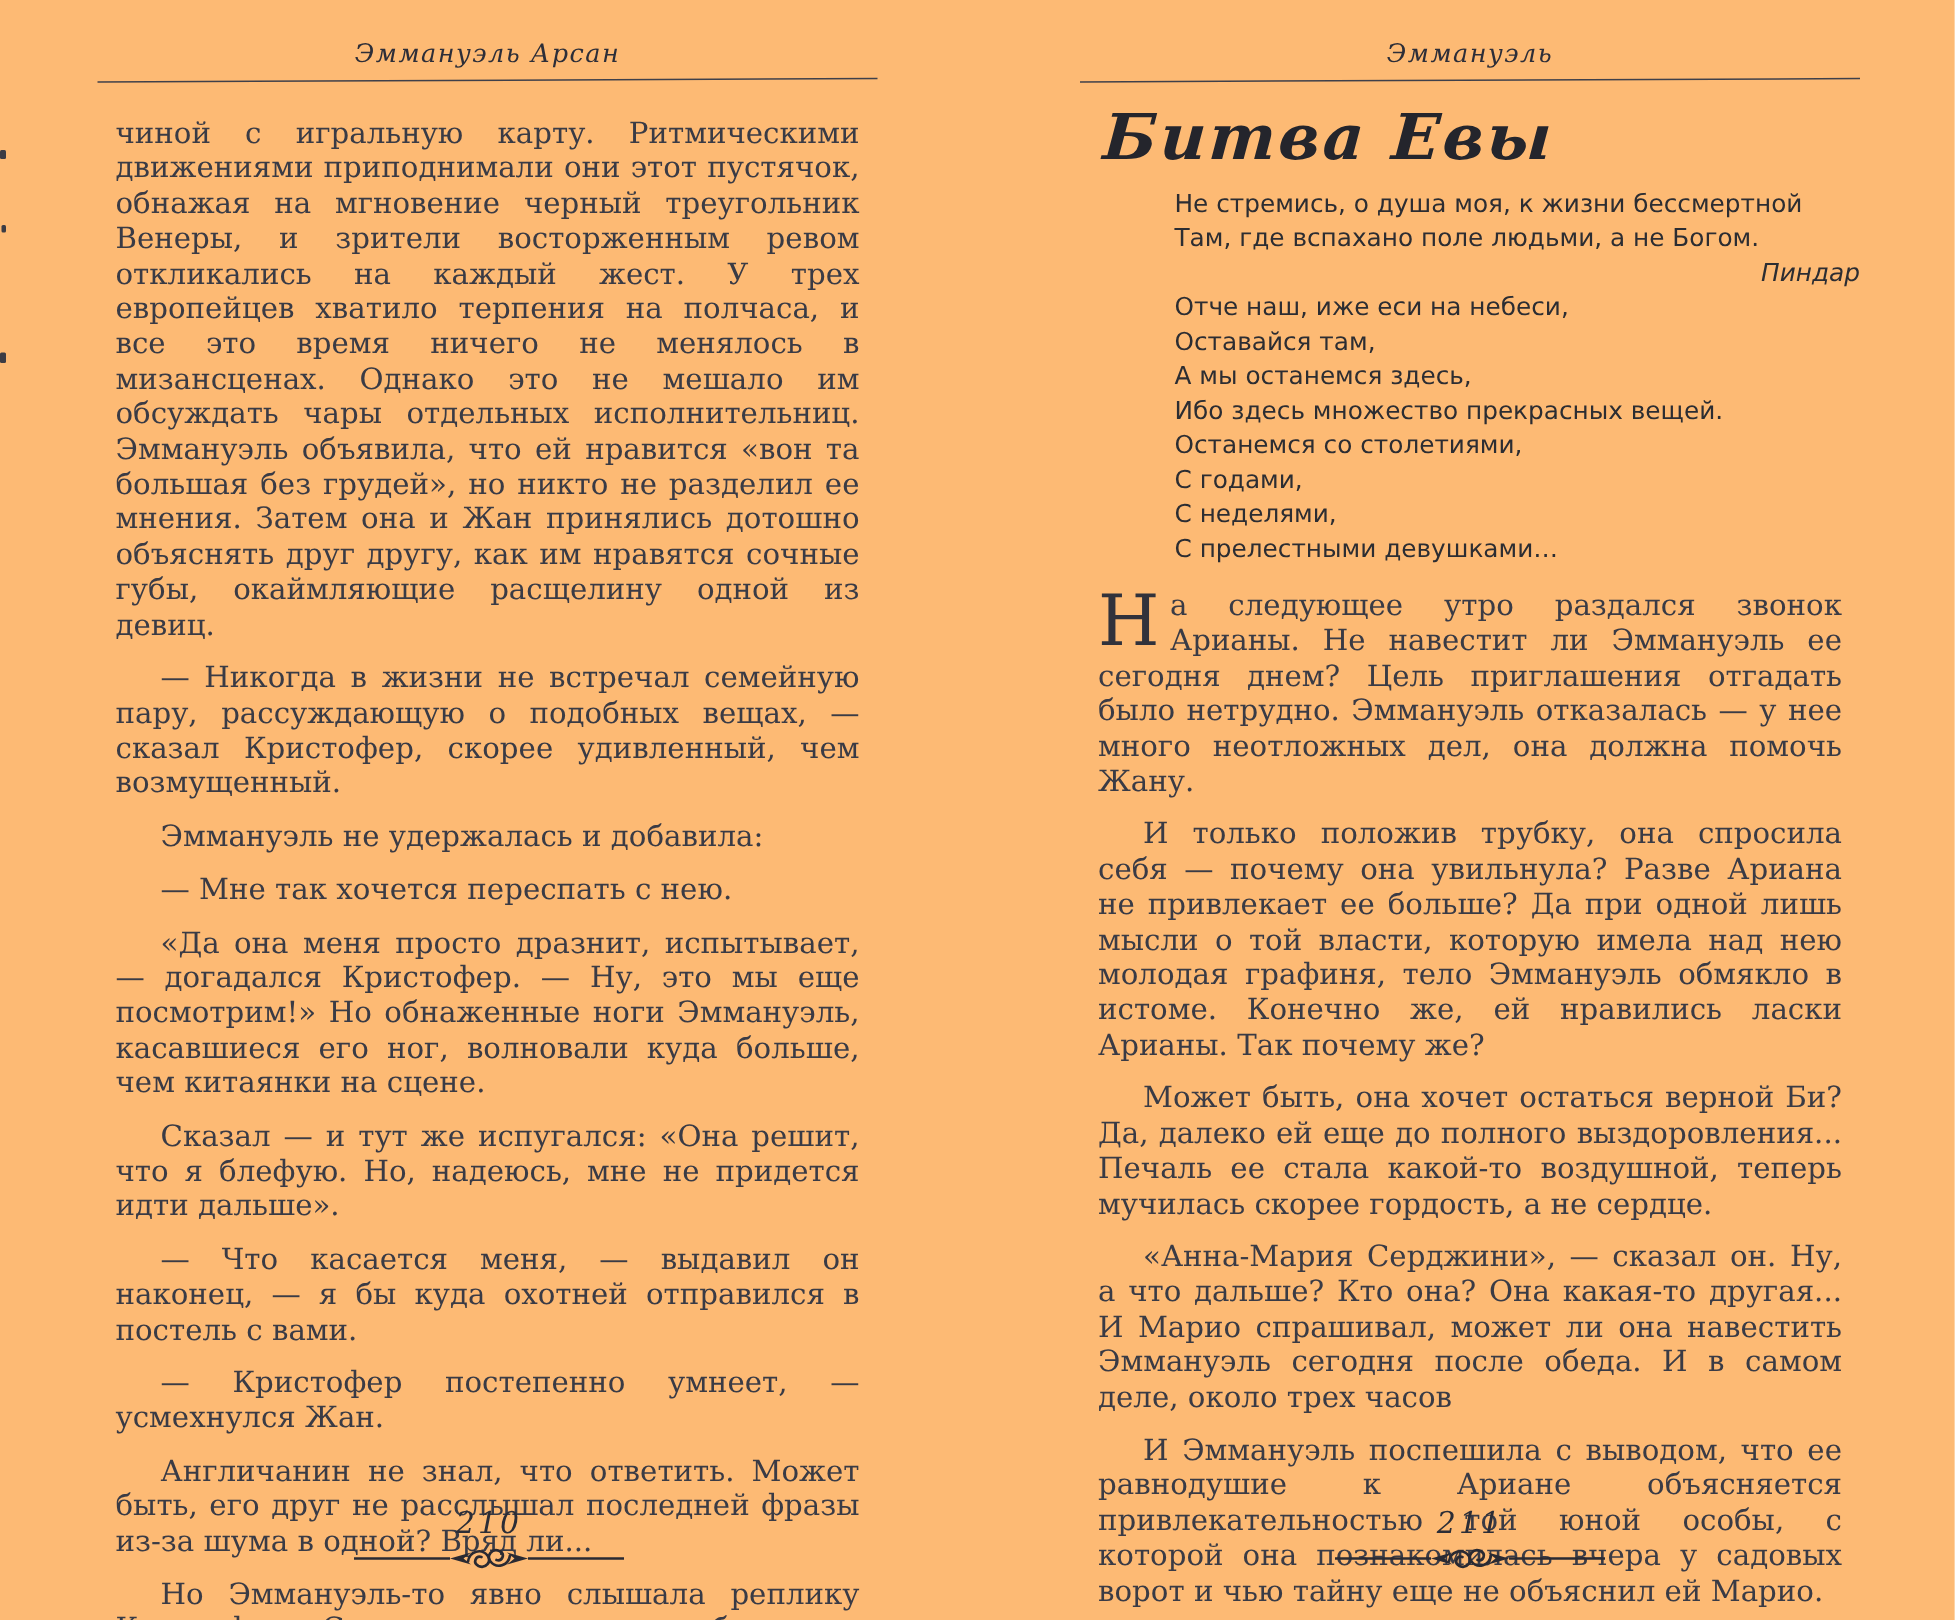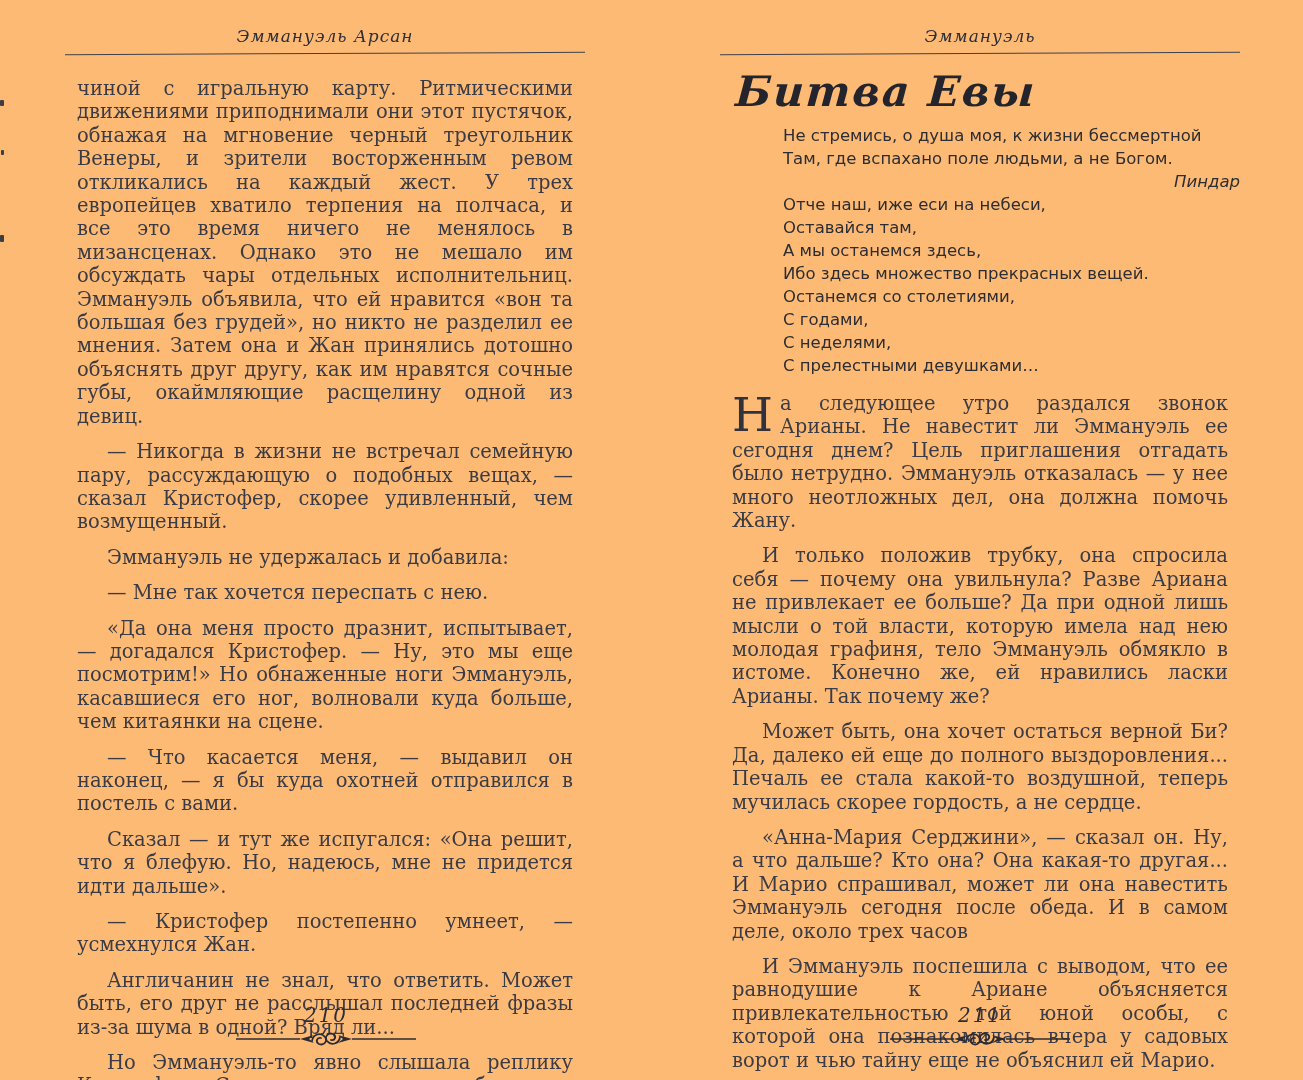--- a/index.html
+++ b/index.html
@@ -110,22 +110,22 @@
     <header>
       <div class="running-head">Эммануэль Арсан</div>
       <div class="head-rule"></div>
     </header>
     <div class="body-text">
       <p class="continuation">чиной с игральную карту. Ритмическими движениями приподнимали они этот пустячок, обнажая на мгновение черный треугольник Венеры, и зрители восторженным ревом откликались на каждый жест. У трех европейцев хватило терпения на полчаса, и все это время ничего не менялось в мизансценах. Однако это не мешало им обсуждать чары отдельных исполнительниц. Эммануэль объявила, что ей нравится «вон та большая без грудей», но никто не разделил ее мнения. Затем она и Жан принялись дотошно объяснять друг другу, как им нравятся сочные губы, окаймляющие расщелину одной из девиц.</p>
       <p>— Никогда в жизни не встречал семейную пару, рассуждающую о подобных вещах, — сказал Кристофер, скорее удивленный, чем возмущенный.</p>
       <p>Эммануэль не удержалась и добавила:</p>
       <p>— Мне так хочется переспать с нею.</p>
       <p>«Да она меня просто дразнит, испытывает, — догадался Кристофер. — Ну, это мы еще посмотрим!» Но обнаженные ноги Эммануэль, касавшиеся его ног, волновали куда больше, чем китаянки на сцене.</p>
+      <p>Сказал — и тут же испугался: «Она решит, что я блефую. Но, надеюсь, мне не придется идти дальше».</p>
       <p>— Что касается меня, — выдавил он наконец, — я бы куда охотней отправился в постель с вами.</p>
-      <p>Сказал — и тут же испугался: «Она решит, что я блефую. Но, надеюсь, мне не придется идти дальше».</p>
       <p>— Кристофер постепенно умнеет, — усмехнулся Жан.</p>
       <p>Англичанин не знал, что ответить. Может быть, его друг не расслышал последней фразы из-за шума в одной? Вряд ли...</p>
       <p>Но Эммануэль-то явно слышала реплику Кристофера. Сколько воодушевления было в ее голосе, когда она произнесла:</p>
       <p>– Я сделаю это сегодняшней ночью! – И, повернувшись к мужу, добавила: – Ты позволишь мне отдаться Кристоферу, дорогой?.</p>
       <p>— Да, — ответил Жан, и она поцеловала его с необычайной нежностью.</p>
     </div>
   </section>
 
   <div class="footer footer-left">
     <div class="page-number">210</div>

